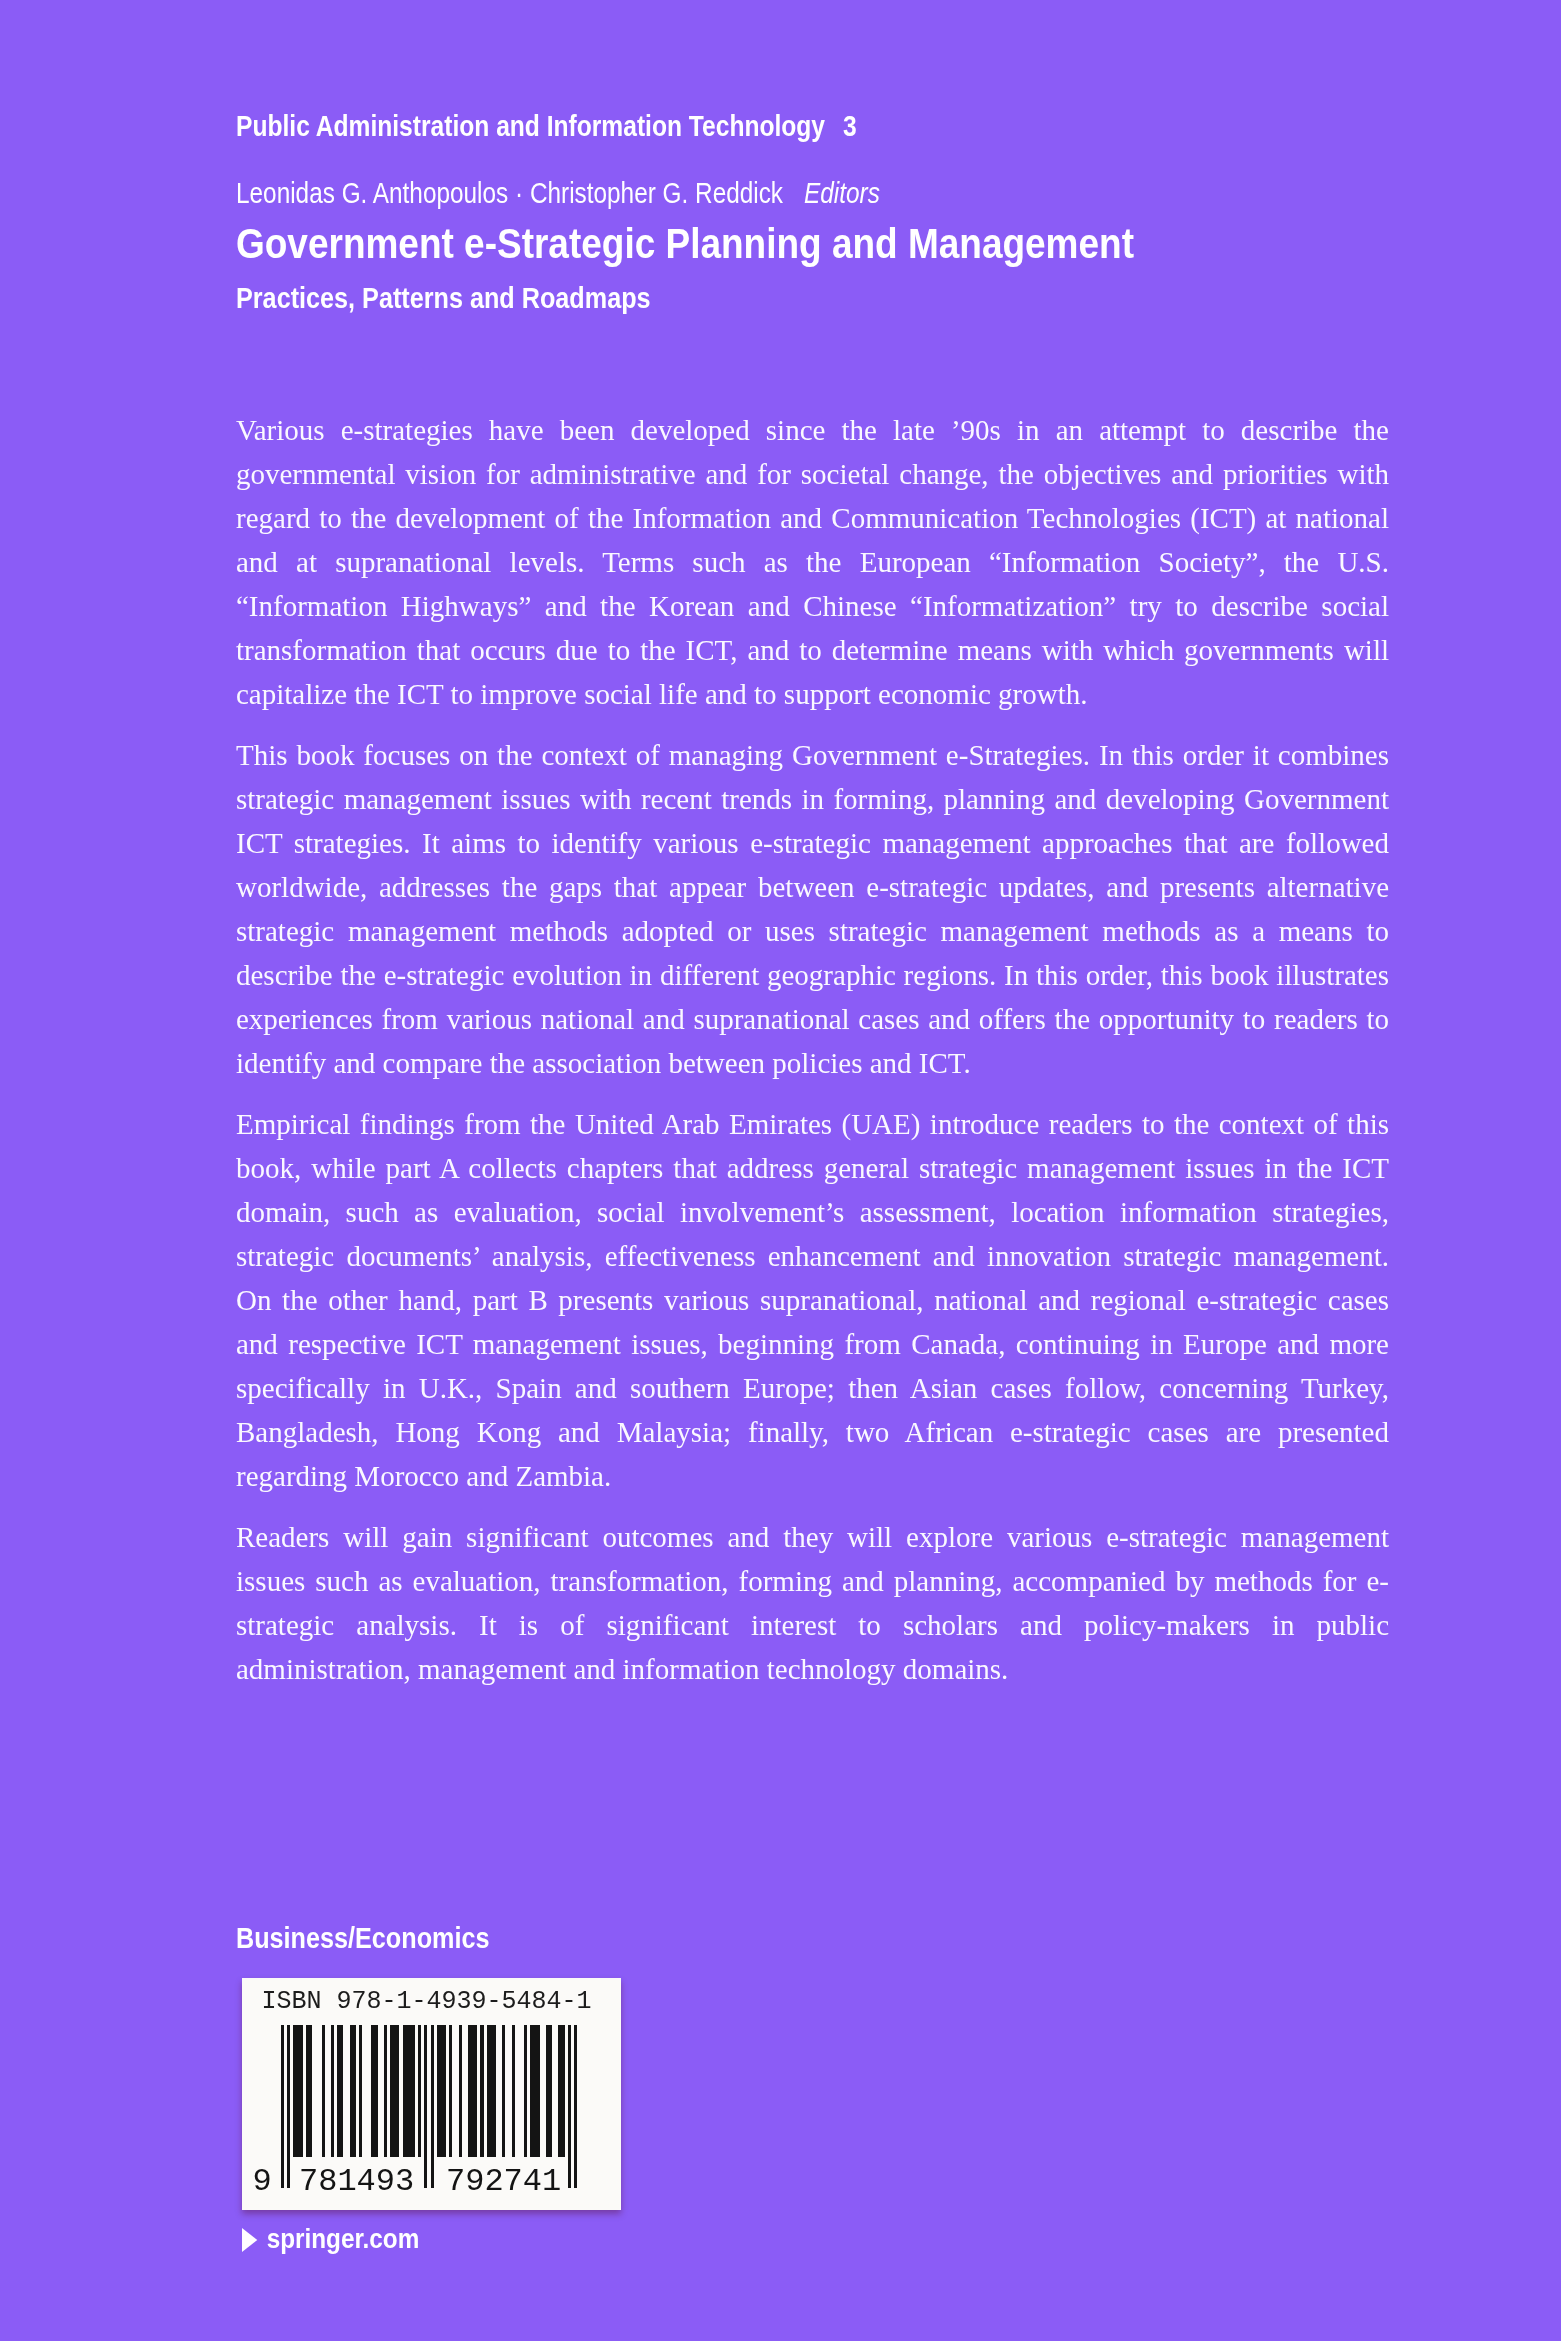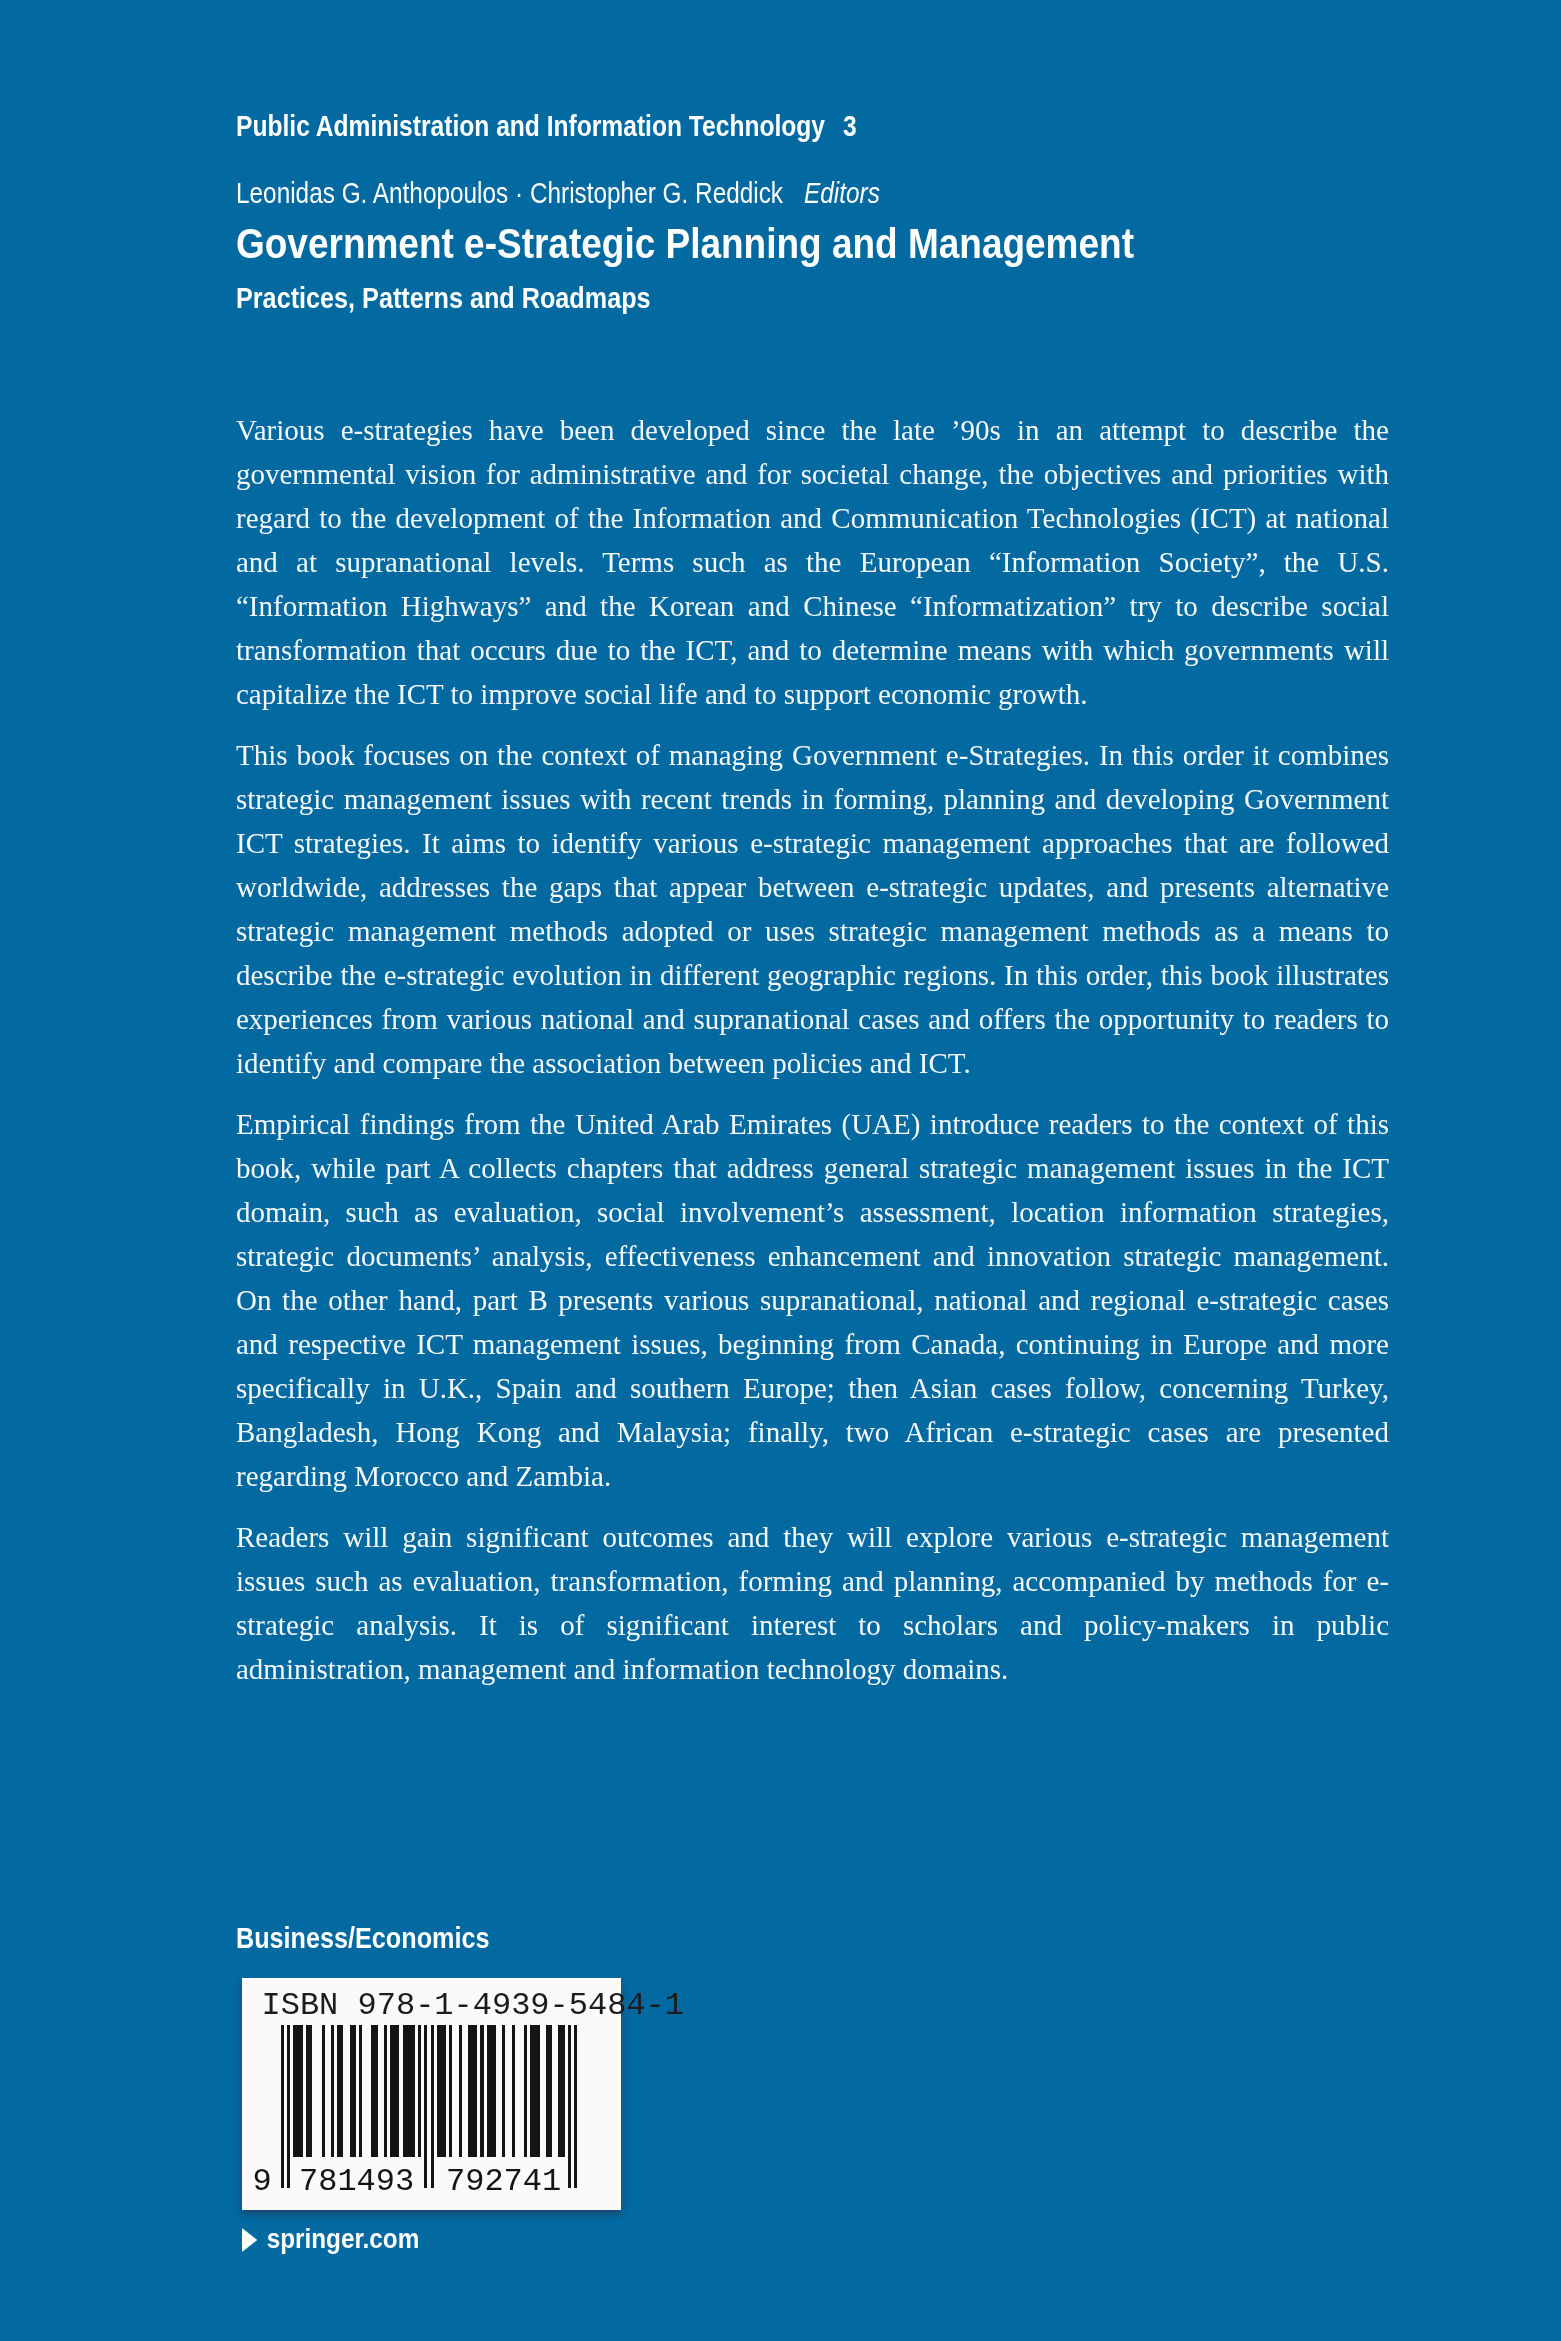--- a/index.html
+++ b/index.html
@@ -74,21 +74,21 @@
     width: 379px;
     height: 232px;
     background: #fbfaf8;
     box-shadow: 0 3.9px 6.5px rgba(80, 0, 16, 0.35);
   }
   .isbn-label {
     position: absolute;
     left: 19.5px;
     top: 9px;
     font-family: "Liberation Mono", monospace;
-    font-size: 32px;
+    font-size: 25px;
     font-weight: normal;
     color: #1c1c1c;
     white-space: nowrap;
     letter-spacing: 0px;
   }
   .barcode-svg {
     position: absolute;
     left: 39px;
     top: 47px;
     width: 296px;
@@ -127,21 +127,21 @@
     border-top: 12.4px solid transparent;
     border-bottom: 12.4px solid transparent;
     border-left: 17px solid #ffffff;
     display: inline-block;
     margin-right: 10.4px;
   }
 </style>
 </head>
 <body style="background: rgb(238, 23, 68);">
 
-<div class="cover" style="background: #0369a1; text-decoration: underline;">
+<div class="cover" style="background: #8b5cf6; text-decoration: underline;">
 
   <div class="hline series-line">
     <span>Public Administration and Information Technology</span><span class="series-volume">3</span>
   </div>
 
   <div class="hline authors-line">
     <span>Leonidas G. Anthopoulos · Christopher G. Reddick</span><span class="editors-label">Editors</span>
   </div>
 
   <div class="hline title-line">Government e-Strategic Planning and Management</div>

